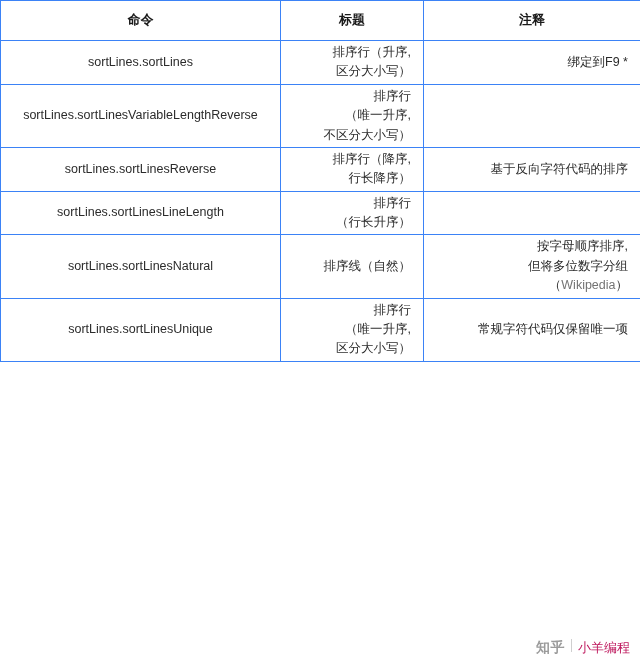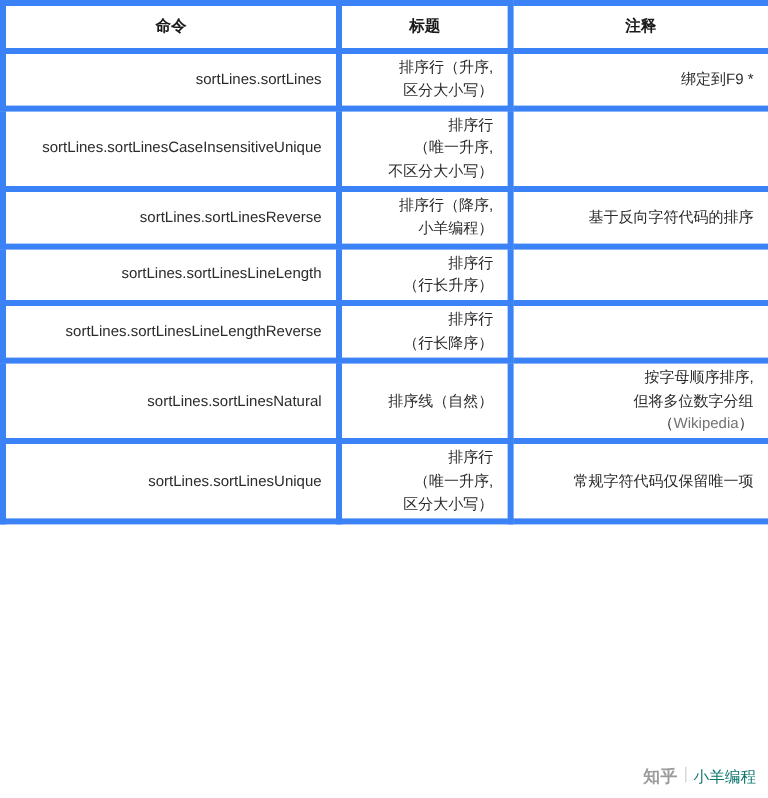--- a/index.html
+++ b/index.html
@@ -19,41 +19,41 @@
     width: 640px;
     box-sizing: border-box;
   }
   table.cmd-table {
     border-collapse: collapse;
     width: 640px;
     table-layout: fixed;
   }
   table.cmd-table th,
   table.cmd-table td {
-    border: 5px solid #3b82f6;
+    border: 1px solid #3b82f6;
     vertical-align: middle;
     font-size: 12.5px;
     line-height: 1.55;
     padding: 2px 12px;
     box-sizing: border-box;
   }
   table.cmd-table th {
     background: #ffffff;
     font-weight: bold;
     text-align: center;
     font-size: 13px;
     height: 40px;
     color: #1a1a1a;
   }
   col.col-cmd { width: 280px; }
   col.col-title { width: 143px; }
   col.col-note { width: 217px; }
 
   td.cell-cmd {
-    text-align: right;
+    text-align: center;
     color: #2b2b2b;
     word-break: break-all;
   }
   td.cell-title {
     text-align: right;
     color: #2b2b2b;
   }
   td.cell-note {
     text-align: right;
     color: #2b2b2b;
@@ -86,21 +86,21 @@
     font-weight: bold;
     letter-spacing: 0.5px;
   }
   .watermark .sep {
     display: inline-block;
     width: 1px;
     height: 13px;
     background: #cfcfcf;
   }
   .watermark .wm-name {
-    color: #0f766e;
+    color: #be185d;
     font-size: 13px;
   }
 </style>
 </head>
 <body>
 
 <div class="table-wrap">
   <table class="cmd-table">
     <colgroup>
       <col class="col-cmd">
@@ -115,42 +115,36 @@
       </tr>
     </thead>
     <tbody>
       <tr>
         <td class="cell-cmd">sortLines.sortLines</td>
         <td class="cell-title multiline">排序行（升序,
 区分大小写）</td>
         <td class="cell-note multiline">绑定到F9 *</td>
       </tr>
       <tr>
-        <td class="cell-cmd">sortLines.sortLinesCaseInsensitiveUnique</td>
+        <td class="cell-cmd">sortLines.sortLinesVariableLengthReverse</td>
         <td class="cell-title multiline">排序行
 （唯一升序,
 不区分大小写）</td>
         <td class="cell-note multiline"></td>
       </tr>
       <tr>
         <td class="cell-cmd">sortLines.sortLinesReverse</td>
         <td class="cell-title multiline">排序行（降序,
-小羊编程）</td>
+行长降序）</td>
         <td class="cell-note multiline">基于反向字符代码的排序</td>
       </tr>
       <tr>
         <td class="cell-cmd">sortLines.sortLinesLineLength</td>
         <td class="cell-title multiline">排序行
 （行长升序）</td>
-        <td class="cell-note multiline"></td>
-      </tr>
-      <tr>
-        <td class="cell-cmd">sortLines.sortLinesLineLengthReverse</td>
-        <td class="cell-title multiline">排序行
-（行长降序）</td>
         <td class="cell-note multiline"></td>
       </tr>
       <tr>
         <td class="cell-cmd">sortLines.sortLinesNatural</td>
         <td class="cell-title multiline">排序线（自然）</td>
         <td class="cell-note note-with-link"><span class="multiline">按字母顺序排序,
 但将多位数字分组
 （</span><a class="wiki-link" href="#">Wikipedia</a><span class="paren">）</span></td>
       </tr>
       <tr>

